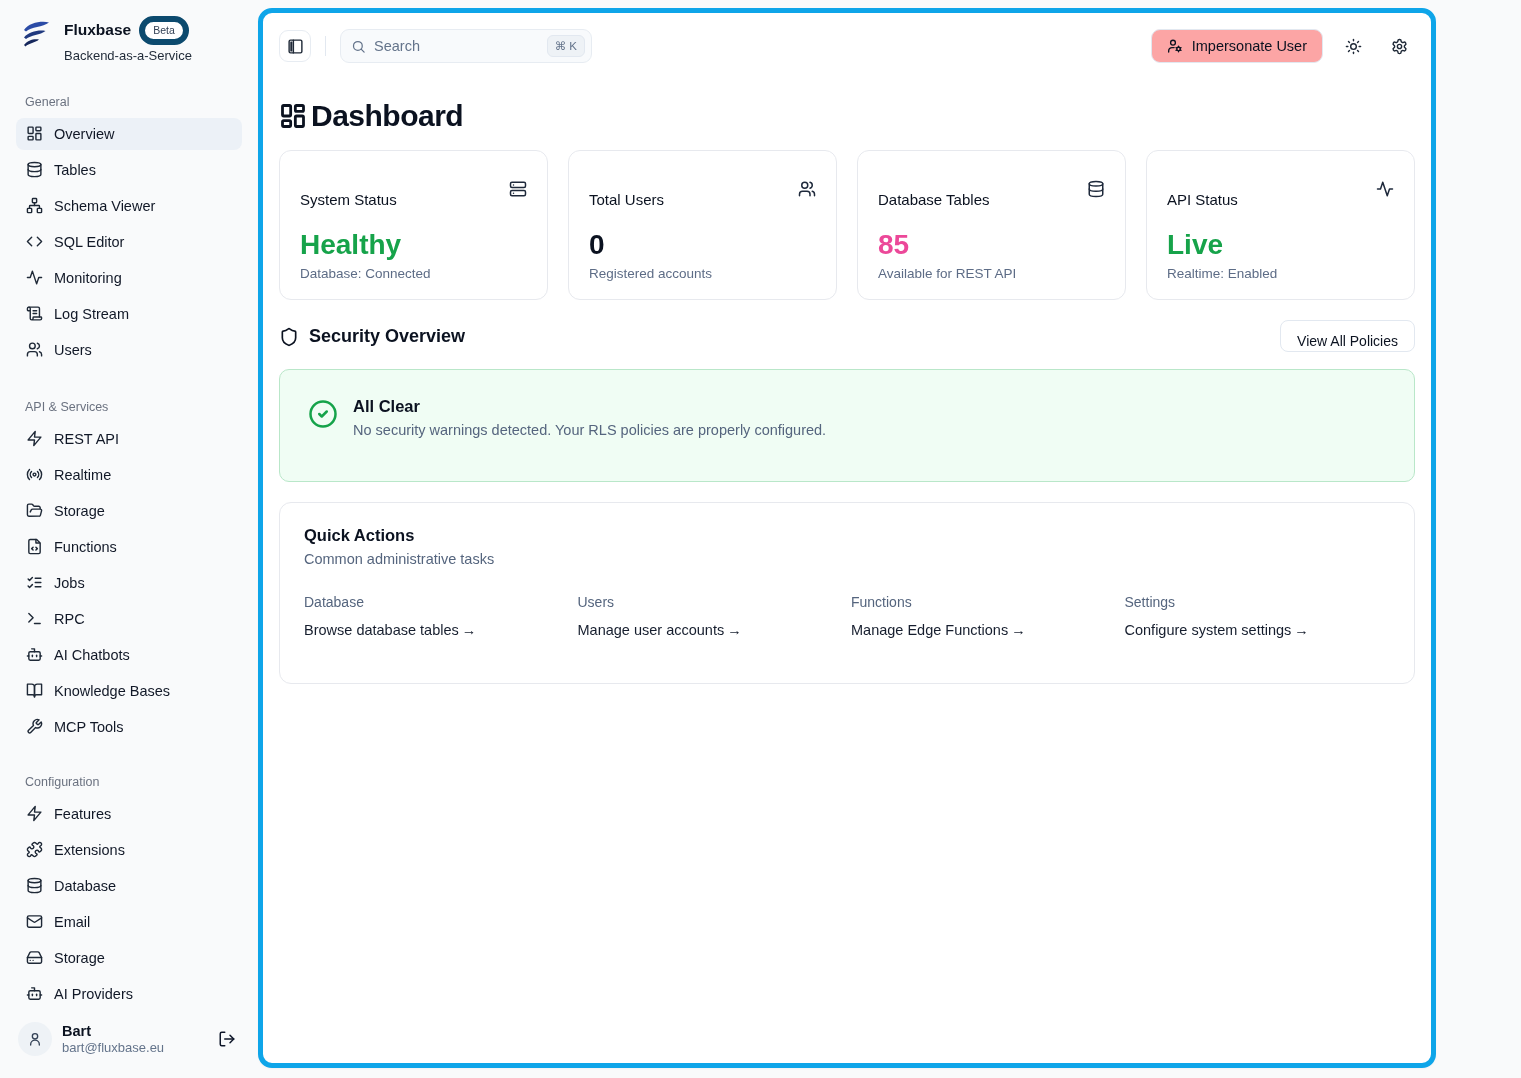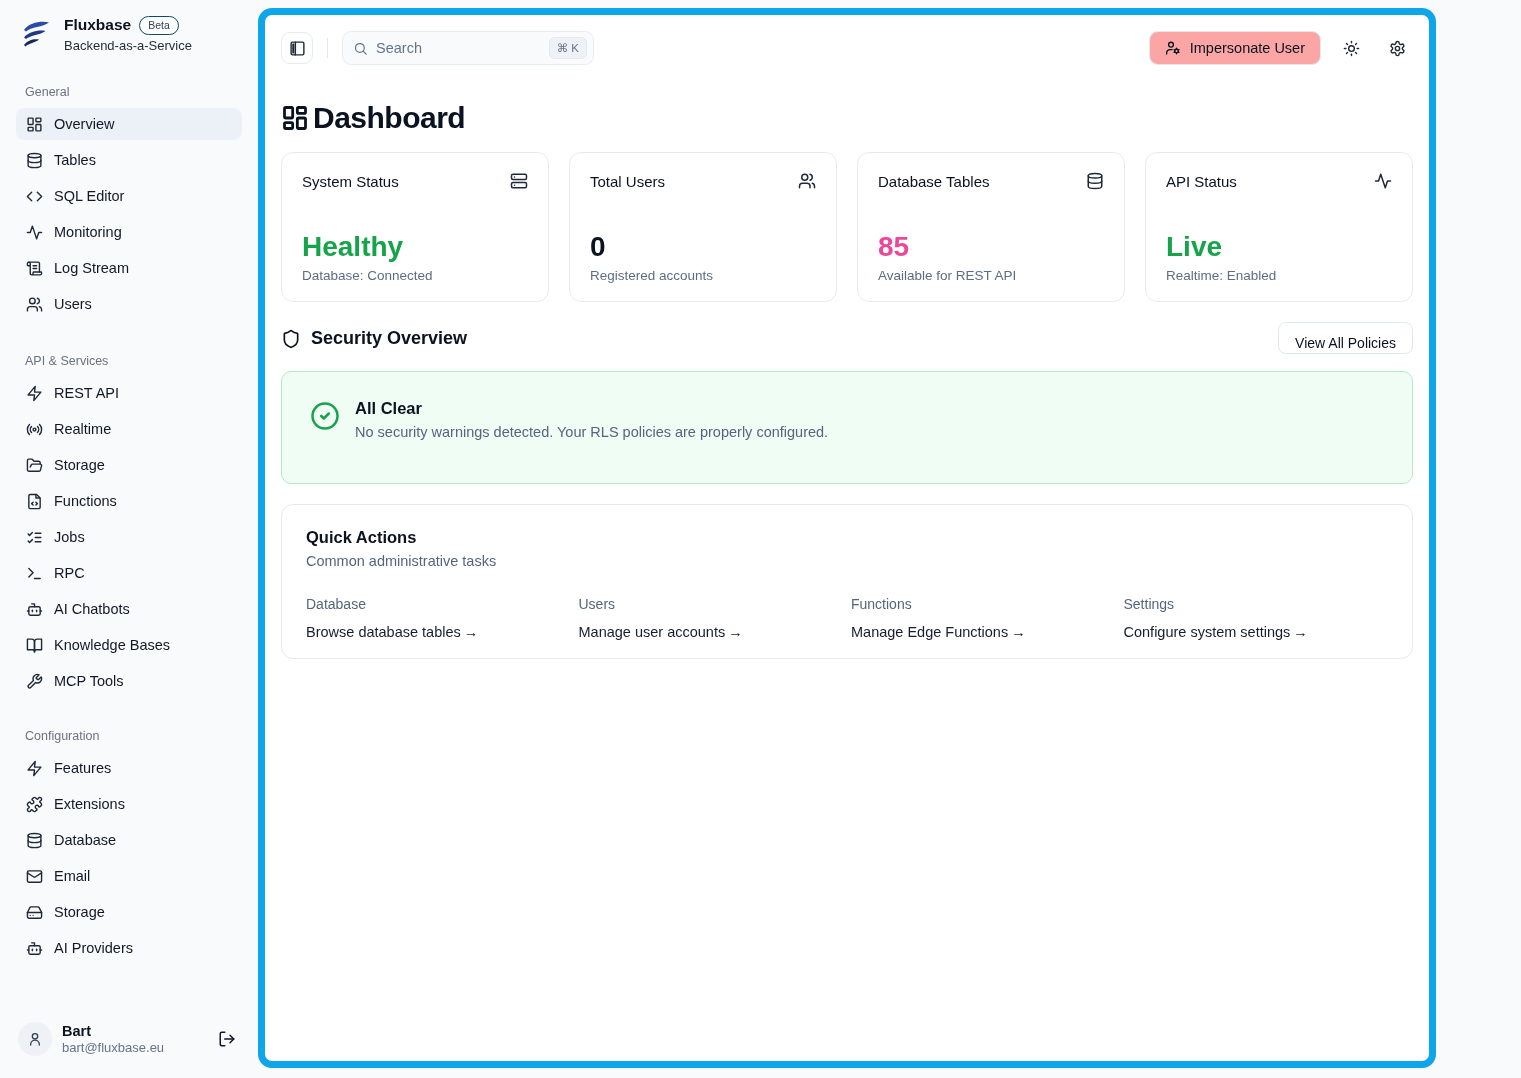--- a/index.html
+++ b/index.html
@@ -15,21 +15,21 @@
 
   
   .sidebar {
     position:absolute; left:0; top:0; width:258px; height:1078px;
     padding:16px 16px 14px; display:flex; flex-direction:column;
   }
   .brand { display:flex; align-items:flex-start; gap:10px; padding-left:2px; }
   .brand-logo { width:36px; height:36px; margin-top:1px; }
   .brand-line1 { display:flex; align-items:center; gap:8px; }
   .brand-name { font-size:15.5px; font-weight:700; color:#0b1220; }
-  .brand-badge { font-size:10.5px; color:#334155; border:1px solid #0c4a6e; background:#fff; border-radius:999px; padding:2px 8px; line-height:1.2; }
+  .brand-badge { font-size:10.5px; color:#334155; border:6px solid #0c4a6e; background:#fff; border-radius:999px; padding:2px 8px; line-height:1.2; }
   .brand-sub { font-size:13px; color:#1f2937; margin-top:3px; }
 
   .section-label { font-size:12.5px; color:#6b7280; margin:0 0 9px 9px; }
   .sec-general { margin-top:32px; }
   .sec-api { margin-top:34px; }
   .sec-config { margin-top:32px; }
   .nav-list { display:flex; flex-direction:column; gap:4px; }
   .nav-item {
     display:flex; align-items:center; gap:11px; height:32px;
     padding:0 10px; border-radius:8px; font-size:14.5px; color:#111827; cursor:pointer;
@@ -41,21 +41,21 @@
   .avatar { width:34px; height:34px; border-radius:50%; background:#eef2f6; display:flex; align-items:center; justify-content:center; color:#334155; }
   .avatar .ic { width:16px; height:16px; }
   .sf-name { font-size:14.5px; font-weight:700; color:#0b1220; }
   .sf-email { font-size:13px; color:#64748b; margin-top:1px; }
   .logout-btn { margin-left:auto; background:none; border:none; color:#0f172a; cursor:pointer; display:flex; padding:4px; }
   .logout-btn .ic { width:18px; height:18px; }
 
   
   .main {
     position:absolute; left:258px; top:8px; width:1178px; height:1060px;
-    background:#fff; border:7px solid #0ea5e9; border-radius:14px;
+    background:#fff; border:5px solid #0ea5e9; border-radius:14px;
     box-shadow:0 1px 2px rgba(16,24,40,.04);
     padding:0 16px; overflow:hidden;
   }
   .topbar { display:flex; align-items:center; padding:16px 0 12px; }
   .icon-btn {
     width:32px; height:32px; border-radius:9px; border:1px solid #e7ecf2; background:#fff;
     display:flex; align-items:center; justify-content:center; color:#1f2937; cursor:pointer;
   }
   .icon-btn.plain { border:none; }
   .tb-divider { width:1px; height:20px; background:#e2e8f0; margin:0 14px; }
@@ -77,37 +77,37 @@
 
   .page-head { margin-top:24px; }
   .page-title-row { display:flex; align-items:center; gap:4px; }
   .page-title-row .ic { width:28px; height:28px; stroke-width:2.4; color:#0b1220; }
   .page-title { font-size:30px; font-weight:800; letter-spacing:-.5px; color:#0b1220; }
   .page-sub { font-size:15px; color:#55657e; margin-top:8px; }
 
   .stats { margin-top:17px; display:grid; grid-template-columns:repeat(4,1fr); gap:20px; }
   .stat-card { border:1px solid #e7e9ee; border-radius:12px; padding:19px 20px 18px; height:150px; display:flex; flex-direction:column; background:#fff; }
   .stat-top { display:flex; align-items:center; justify-content:space-between; }
-  .stat-title { font-size:15px; font-weight:500; color:#0b1220; }
+  .stat-title { font-size:15px; font-weight:500; color:#0b1220;margin-top:21px; }
   .stat-top .ic { width:18px; height:18px; color:#1e293b; }
   .stat-value { margin-top:auto; font-size:28px; font-weight:700; line-height:1; }
   .stat-caption { font-size:13.5px; color:#5d6c86; margin-top:7px; }
 
   .sec-row { margin-top:20px; display:flex; align-items:center; justify-content:space-between; }
   .sec-left { display:flex; align-items:flex-end; gap:10px; }
   .sec-left .ic { width:20px; height:20px; color:#0b1220; }
   .sec-heading { font-size:18px; font-weight:700; color:#0b1220; }
   .policies-btn { height:32px; padding:12px 16px; border:1px solid #e2e8f0; background:#fff; border-radius:8px; font-size:14px; font-weight:500; color:#0b1220; cursor:pointer; font-family:"Liberation Sans","DejaVu Sans",sans-serif; }
 
   .banner { margin-top:17px; background:#f0fdf4; border:1px solid #b9e7c9; border-radius:10px; min-height:113px; padding:27px 28px; display:flex; gap:15px; }
   .banner .ic { width:30px; height:30px; color:#16a34a; margin-top:2px; }
   .banner-title { font-size:16.5px; font-weight:700; color:#0b1220; }
   .banner-desc { font-size:14.5px; color:#55657e; margin-top:6px; }
 
-  .qa-card { margin-top:20px; border:1px solid #e7e9ee; border-radius:12px; padding:23px 24px 17px; background:#fff; }
+  .qa-card { margin-top:20px; border:1px solid #e7e9ee; border-radius:12px; padding:23px 24px 44px; background:#fff; }
   .qa-title { font-size:16.5px; font-weight:700; color:#0b1220; }
   .qa-sub { font-size:14.5px; color:#55657e; margin-top:6px; }
   .qa-grid { margin-top:27px; display:grid; grid-template-columns:repeat(4,1fr); gap:8px; }
   .qa-cat { font-size:14px; color:#55657e; }
   .qa-link { font-size:14.5px; color:#161e2e; margin-top:12px; cursor:pointer; display:inline-block; }
   .qa-link .arrow { margin-left:3px; }
   .hidden-defs { position:absolute; width:0; height:0; overflow:hidden; }
 </style>
 </head>
 <body>
@@ -292,20 +292,26 @@
       <span>Overview</span>
     </div>
     <div class="nav-item">
       <svg class="ic">
           <use href="#i-database"></use>
         </svg>
       <span>Tables</span>
     </div>
     <div class="nav-item">
       <svg class="ic">
+          <use href="#i-network"></use>
+        </svg>
+      <span>Schema Viewer</span>
+    </div>
+    <div class="nav-item">
+      <svg class="ic">
           <use href="#i-code"></use>
         </svg>
       <span>SQL Editor</span>
     </div>
     <div class="nav-item">
       <svg class="ic">
           <use href="#i-activity"></use>
         </svg>
       <span>Monitoring</span>
     </div>

